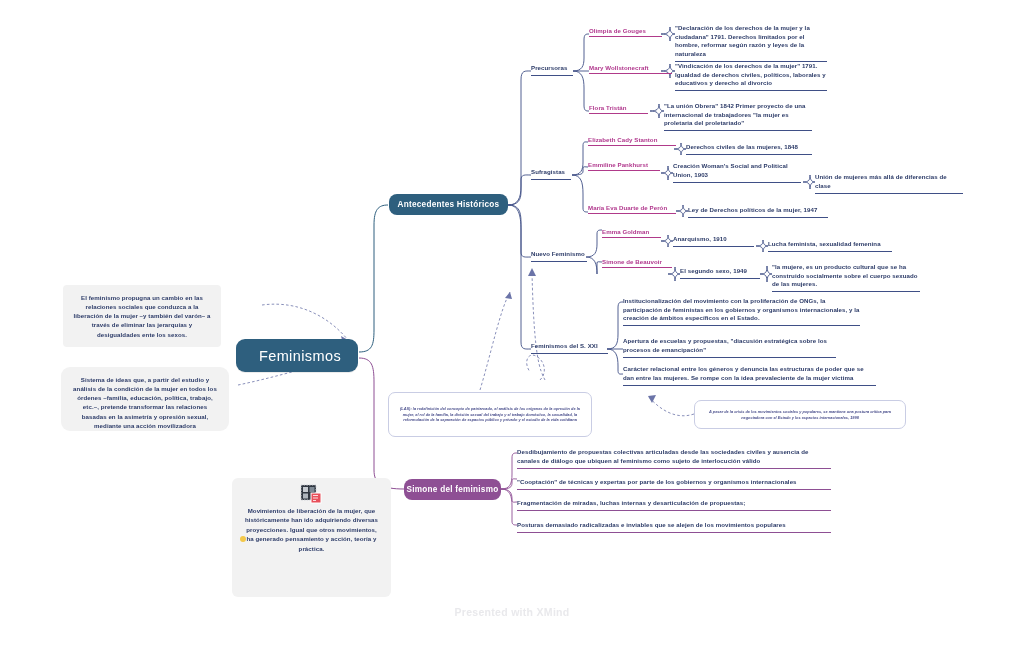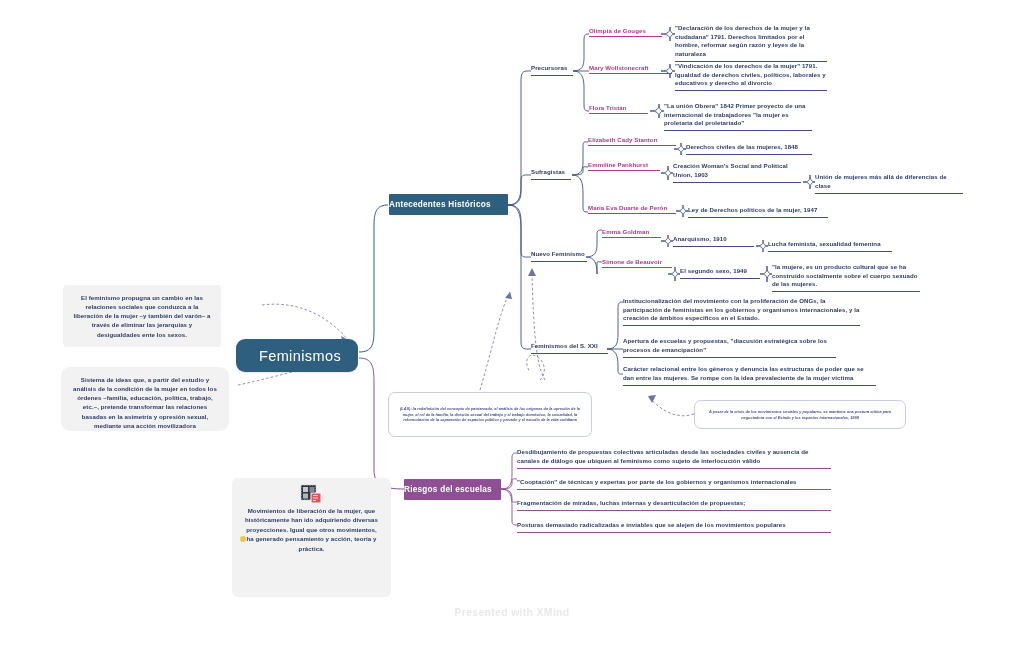--- a/index.html
+++ b/index.html
@@ -35,22 +35,22 @@
     background:#2e5f7e;border-radius:9px;
     display:flex;align-items:center;justify-content:center;
     box-shadow:0 1px 0 rgba(0,0,0,.08);
   }
   #central span{
     color:#ffffff;font-size:14.5px;font-weight:400;letter-spacing:.4px;margin-left:6px;
   }
 
   
   .pill{
-    display:flex;align-items:center;justify-content:flex-start;
-    border-radius:1px;height:21px;
+    display:flex;align-items:center;justify-content:center;
+    border-radius:8px;height:21px;
   }
   #ante{
     left:389px;top:194px;width:119px;
     background:#2e5f7e;
   }
   #ante span{color:#fff;font-size:8.2px;font-weight:700;letter-spacing:.25px;}
   #riesgos{
     left:404px;top:479px;width:97px;
     background:#8e4f94;
   }
@@ -224,21 +224,21 @@
     <div class="inner">
       <div class="txt">Movimientos de liberación de la mujer, que históricamente han ido adquiriendo diversas proyecciones. Igual que otros movimientos, ha generado pensamiento y acción, teoría y práctica.</div>
     </div>
   </div>
 
   <div class="node pill" id="ante">
     <span>Antecedentes Históricos</span>
   </div>
 
   <div class="node pill" id="riesgos">
-    <span>Riesgos del escuelas</span>
+    <span>Simone del feminismo</span>
   </div>
 
   <div class="leaf" style="left:531px;top:64px;width:42px;">
     <div class="txt underlined" style="text-align:left;">Precursoras</div>
   </div>
   <div class="leaf" style="left:531px;top:168px;width:40px;">
     <div class="txt underlined" style="text-align:left;">Sufragistas</div>
   </div>
   <div class="leaf" style="left:531px;top:250px;width:56px;">
     <div class="txt underlined" style="text-align:left;">Nuevo Feminismo</div>

